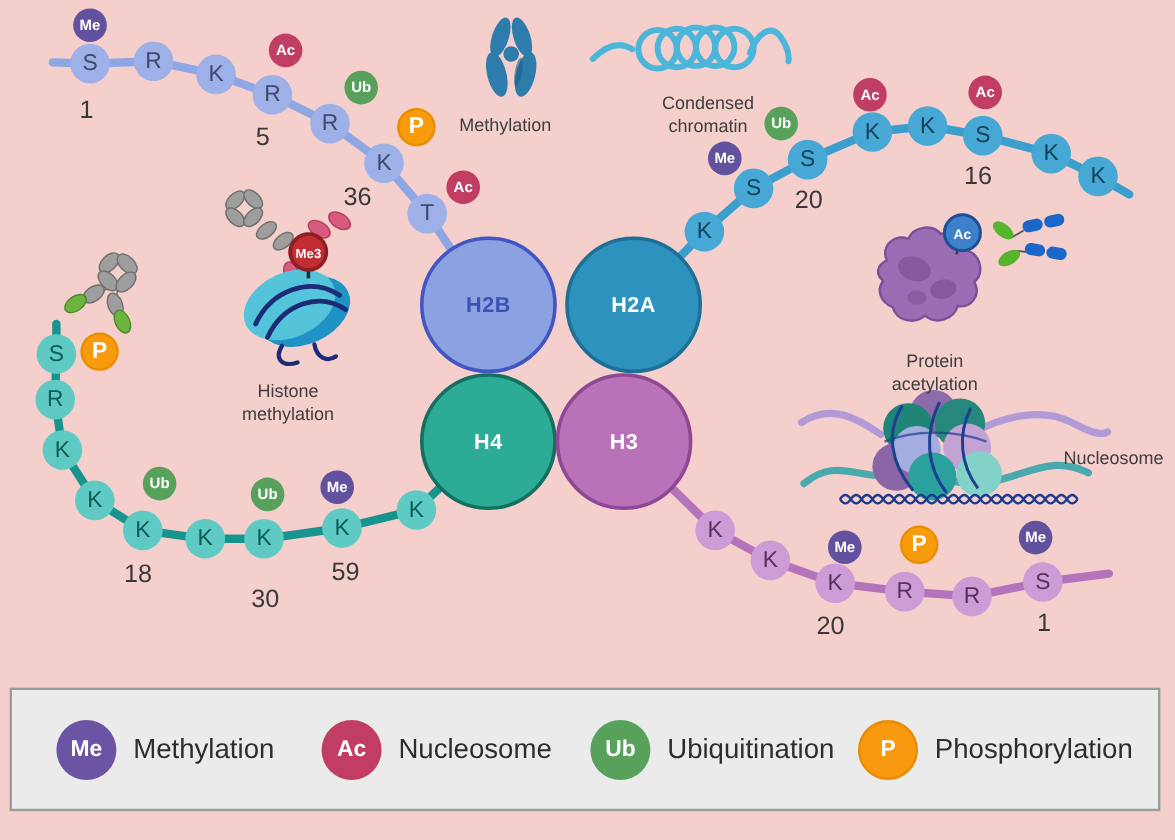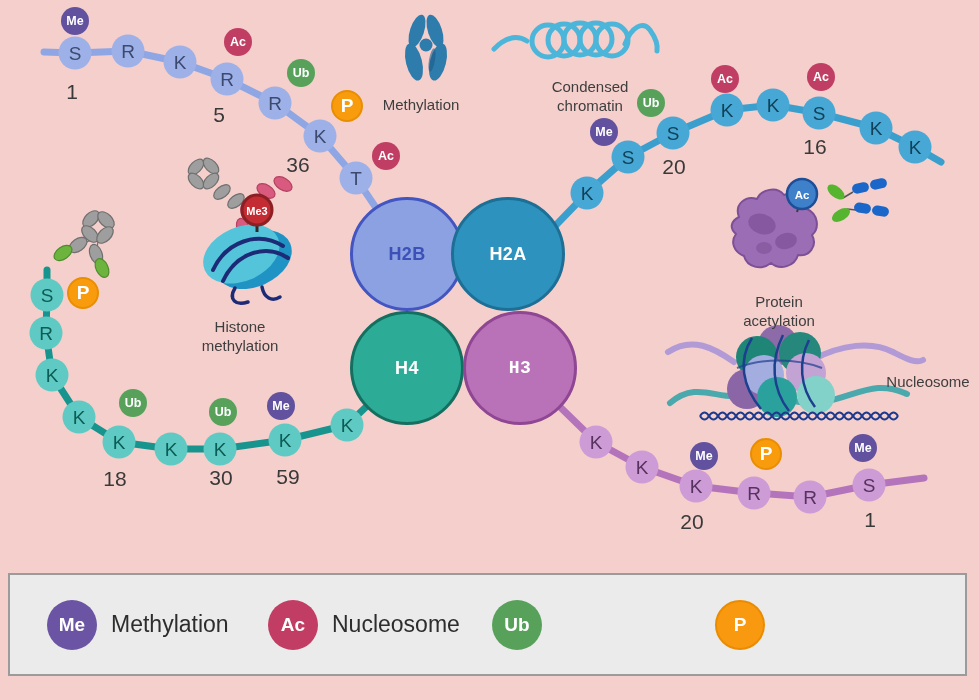--- a/index.html
+++ b/index.html
@@ -6,21 +6,21 @@
   .stage{position:relative;width:979px;height:700px;background:#f5cfcc;overflow:hidden;
          font-family:"Liberation Sans",sans-serif;}
   .abs{position:absolute;transform:translate(-50%,-50%);}
   svg.artwork{position:absolute;left:0;top:0;z-index:1;}
 
   .histone{width:114px;height:114px;border-radius:50%;display:flex;align-items:center;
            justify-content:center;font-weight:bold;font-size:18px;z-index:2;letter-spacing:.4px;box-sizing:border-box;}
   .h2b{background:#8ba1e2;border:3px solid #4355c0;color:#3b51b8;}
   .h2a{background:#2e92be;border:3px solid #1e6f95;color:#ffffff;}
   .h4 {background:#2cab96;border:3px solid #156f60;color:#ffffff;}
-  .h3 {background:#b971b8;border:3px solid #8f4693;color:#ffffff;font-family:Liberation Mono, monospace;}
+  .h3 {background:#b971b8;border:3px solid #8f4693;color:#ffffff;}
 
   .bead{width:33px;height:33px;border-radius:50%;display:flex;align-items:center;
         justify-content:center;font-size:19px;font-weight:500;z-index:3;}
   .t-h2b{background:#9db1e8;color:#3c4a6e;}
   .t-h2a{background:#47a8d5;color:#11425a;}
   .t-h4 {background:#5fcac3;color:#0d5c55;}
   .t-h3 {background:#cd9bd6;color:#57325f;}
 
   .badge{width:28px;height:28px;border-radius:50%;color:#fff;display:flex;align-items:center;
          justify-content:center;font-size:12.5px;font-weight:bold;z-index:4;box-sizing:border-box;}
@@ -165,21 +165,21 @@
       <path d="M752,338 C738,360 742,386 761,409" stroke="#1c3f8e" stroke-width="2.5" fill="none"></path>
       <path d="M783,335 C770,361 772,389 789,411" stroke="#1c3f8e" stroke-width="2.5" fill="none"></path>
       <path d="M809,340 C798,362 800,387 815,407" stroke="#1c3f8e" stroke-width="2.5" fill="none"></path>
       <path d="M737,368 C762,358 796,358 822,368" stroke="#1c3f8e" stroke-width="2" fill="none" opacity=".7"></path>
       <path d="M700,416 q4.5,-7 9,0 t9,0 t9,0 t9,0 t9,0 t9,0 t9,0 t9,0 t9,0 t9,0 t9,0 t9,0 t9,0 t9,0 t9,0 t9,0 t9,0 t9,0 t9,0 t9,0 t9,0 t9,0" stroke="#1d3a8c" stroke-width="2" fill="none"></path>
       <path d="M700,416 q4.5,7 9,0 t9,0 t9,0 t9,0 t9,0 t9,0 t9,0 t9,0 t9,0 t9,0 t9,0 t9,0 t9,0 t9,0 t9,0 t9,0 t9,0 t9,0 t9,0 t9,0 t9,0 t9,0" stroke="#1d3a8c" stroke-width="2" fill="none"></path>
     </g>
   </svg>
 
   <div class="histone h2b abs" style="left:407px;top:254px">H2B</div>
-  <div class="histone h2a abs" style="left:508px;top:254px">H2A</div>
+  <div class="histone h2a abs" style="left:528px;top:254px">H2A</div>
   <div class="histone h4 abs" style="left:407px;top:368px">H4</div>
   <div class="histone h3 abs" style="left:520px;top:368px">H3</div>
 
   <div class="bead t-h2b abs" style="left:75px;top:53px">S</div>
   <div class="bead t-h2b abs" style="left:128px;top:51px">R</div>
   <div class="bead t-h2b abs" style="left:180px;top:62px">K</div>
   <div class="bead t-h2b abs" style="left:227px;top:79px">R</div>
   <div class="bead t-h2b abs" style="left:275px;top:103px">R</div>
   <div class="bead t-h2b abs" style="left:320px;top:136px">K</div>
   <div class="bead t-h2b abs" style="left:356px;top:178px">T</div>
@@ -229,21 +229,21 @@
   <div class="badge me abs" style="left:704px;top:456px">Me</div>
   <div class="badge p abs" style="left:766px;top:454px">P</div>
   <div class="badge me abs" style="left:863px;top:448px">Me</div>
 
   <div class="num abs" style="left:72px;top:92px">1</div>
   <div class="num abs" style="left:219px;top:115px">5</div>
   <div class="num abs" style="left:298px;top:165px">36</div>
   <div class="num abs" style="left:674px;top:167px">20</div>
   <div class="num abs" style="left:815px;top:147px">16</div>
   <div class="num abs" style="left:115px;top:479px">18</div>
-  <div class="num abs" style="left:221px;top:478px">30</div>
+  <div class="num abs" style="left:221px;top:500px">30</div>
   <div class="num abs" style="left:288px;top:477px">59</div>
   <div class="num abs" style="left:692px;top:522px">20</div>
   <div class="num abs" style="left:870px;top:520px">1</div>
 
   <div class="caption" style="left:421px;top:105px;width:110px">Methylation</div>
   <div class="caption" style="left:590px;top:96px;width:92px">Condensed chromatin</div>
   <div class="caption" style="left:240px;top:336px;width:100px">Histone methylation</div>
   <div class="caption" style="left:779px;top:311px;width:92px">Protein acetylation</div>
   <div class="caption" style="left:928px;top:382px;width:110px;white-space:nowrap">Nucleosome</div>
 
@@ -251,19 +251,21 @@
     <div class="legend-item" style="left:37px">
       <div class="lcircle lc-me">Me</div>
       <div class="llabel">Methylation</div>
     </div>
     <div class="legend-item" style="left:258px">
       <div class="lcircle lc-ac">Ac</div>
       <div class="llabel">Nucleosome</div>
     </div>
     <div class="legend-item" style="left:482px">
       <div class="lcircle lc-ub">Ub</div>
+      <div class="llabel">Ubiquitination</div>
     </div>
     <div class="legend-item" style="left:705px">
       <div class="lcircle lc-p">P</div>
+      <div class="llabel">Phosphorylation</div>
     </div>
   </div>
 
 </div>
 
 </body></html>

